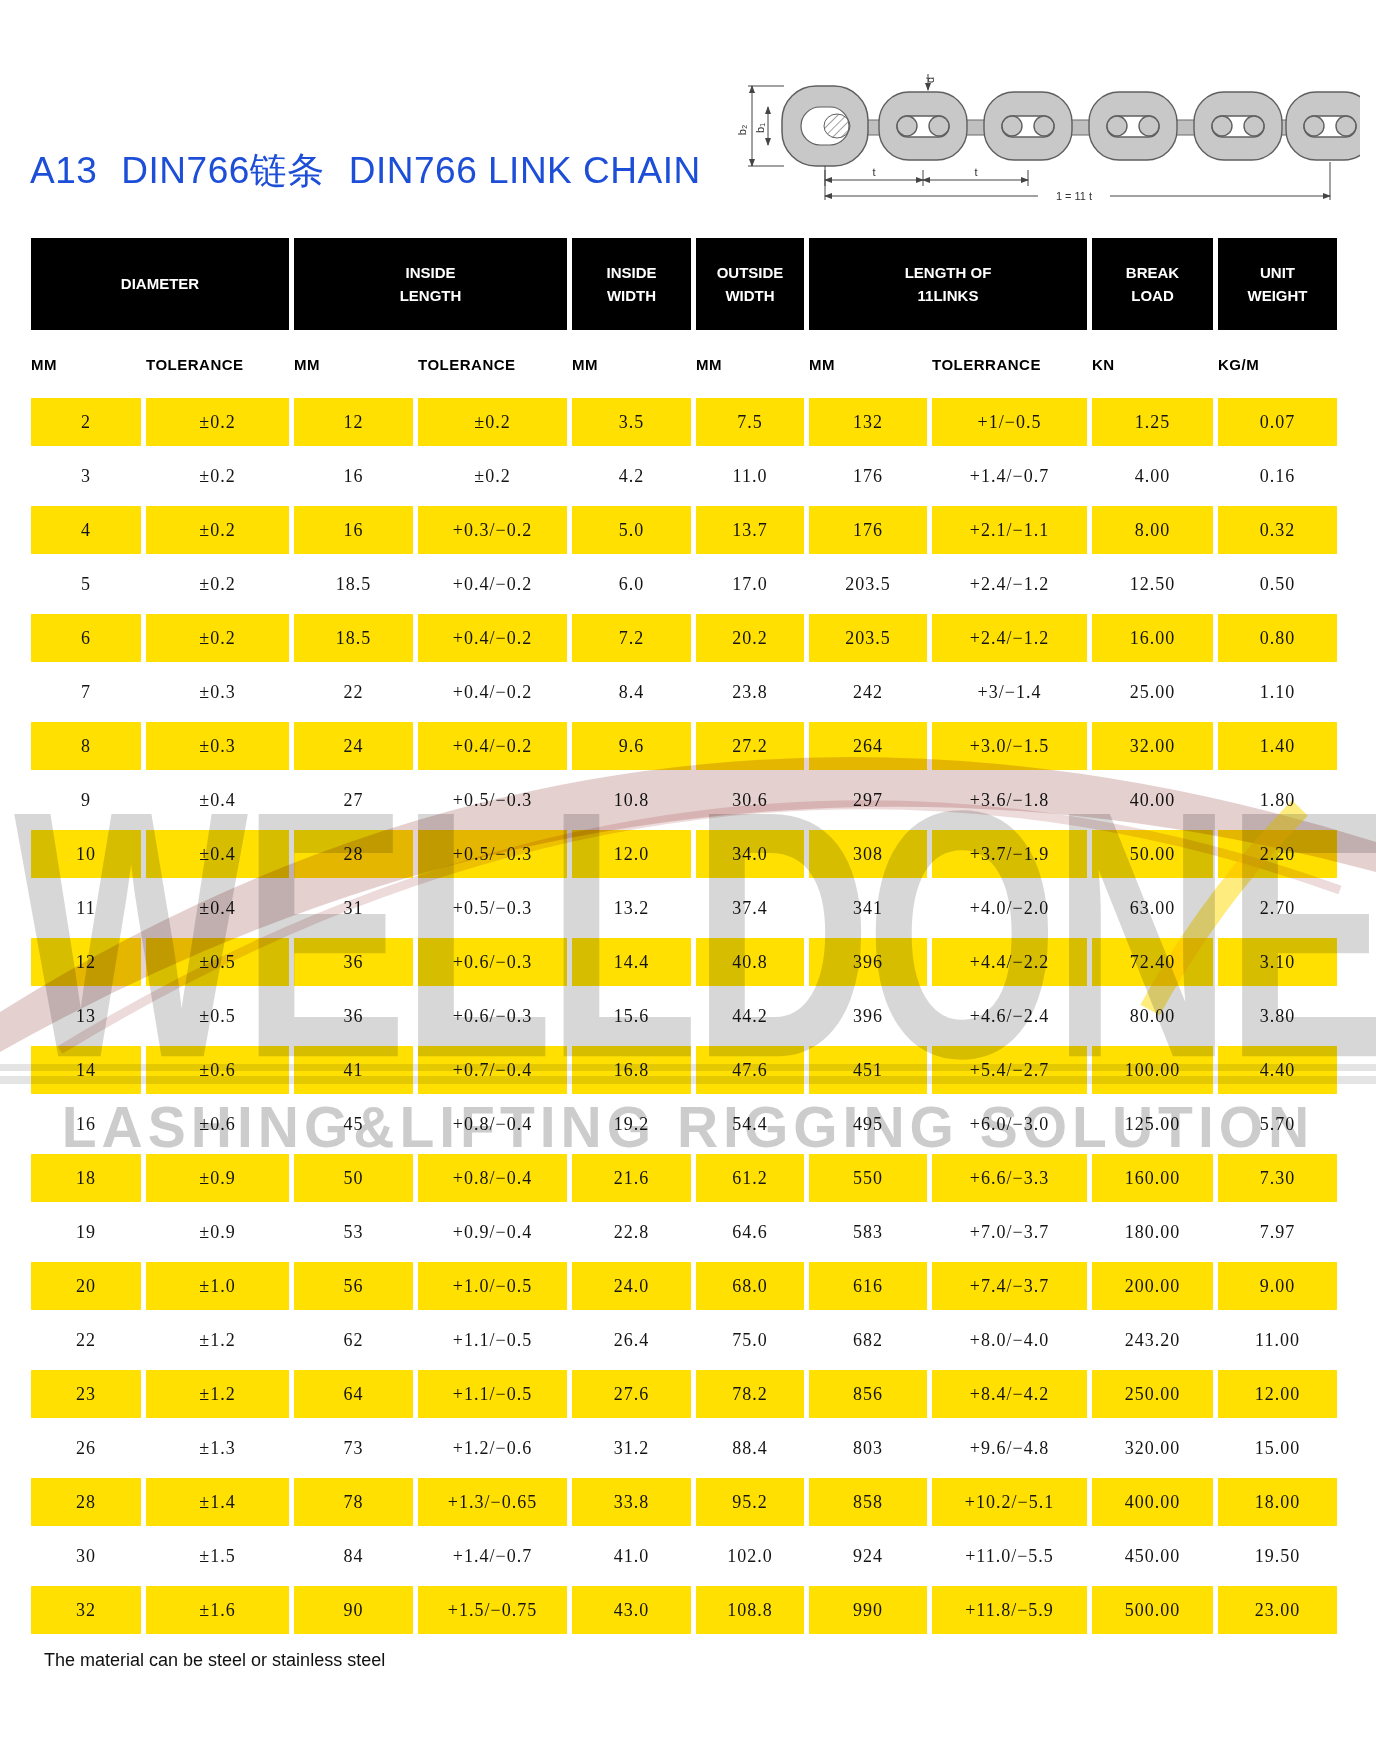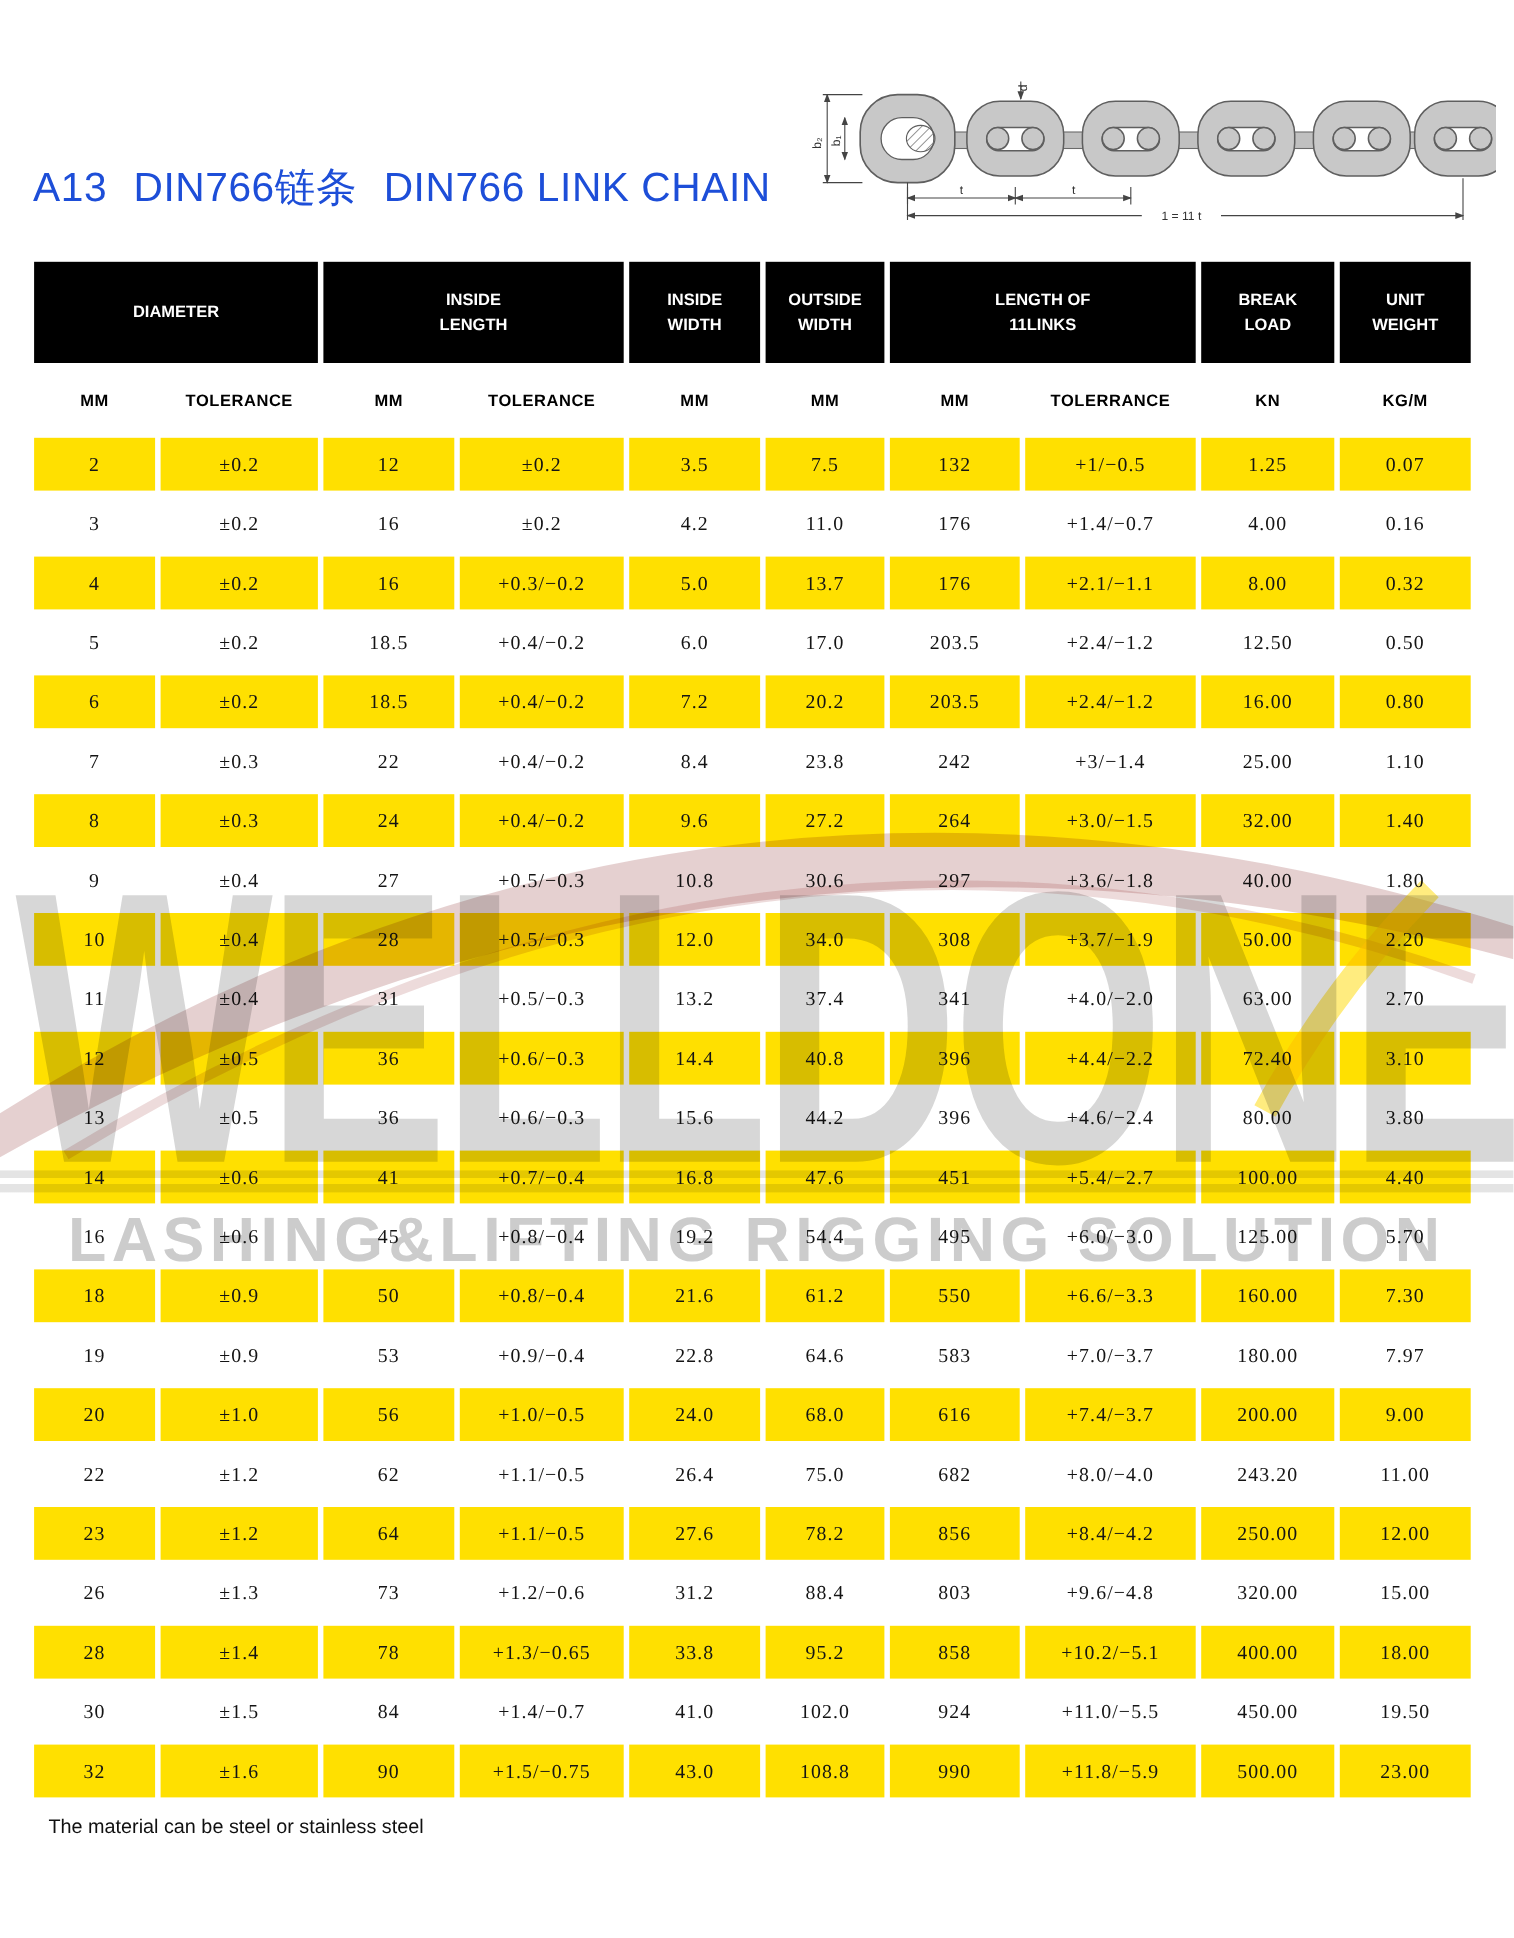--- a/index.html
+++ b/index.html
@@ -19,21 +19,21 @@
     border-spacing:5px 6px;table-layout:fixed;
   }
   table.din th,table.din td{padding:0;margin:0;overflow:hidden;}
   th.group{
     background:#000;color:#fff;font-weight:bold;font-size:15px;line-height:1.55;
     height:92px;text-align:center;vertical-align:middle;
   }
   .group-label{display:inline-block;max-width:92px;}
   tr.subrow th{
     background:#fff;color:#000;font-weight:bold;font-size:15px;height:56px;
-    text-align:center;vertical-align:middle;letter-spacing:0.5px;
+    text-align:left;vertical-align:middle;letter-spacing:0.5px;
   }
   table.din td{
     background:#fff;font-family:"Liberation Serif", serif;font-size:18px;color:#141414;
     height:48px;text-align:center;vertical-align:middle;letter-spacing:1px;white-space:nowrap;
   }
   tr.hl td{background:var(--hl,#FFE000);}
 
   .footer-note{
     position:absolute;left:44px;top:1650px;font-size:18px;color:#101010;
   }

